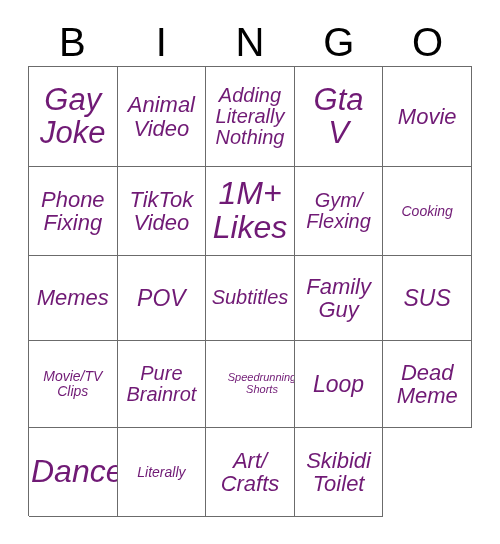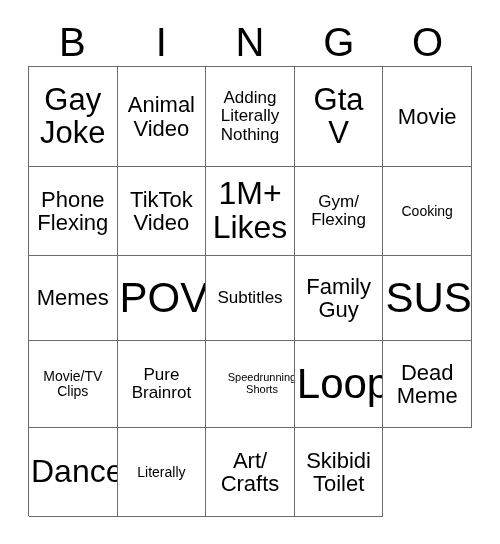--- a/index.html
+++ b/index.html
@@ -70,28 +70,29 @@
     padding: 1px 2px;
     overflow: hidden;
     background: #ffffff;
   }
   .cell-text {
     display: block;
     width: 100%;
     line-height: 1.06;
     white-space: pre-line;
     word-break: normal;
-    color: #000000;
+    color: #701a75;
+    font-style: italic;
   }
   
-  .fs-xxl .cell-text { font-size: 42px; }
+  .fs-xxl .cell-text { font-size: 23px; }
   .fs-xl  .cell-text { font-size: 31px; }
   .fs-lg  .cell-text { font-size: 32px; }
   .fs-md  .cell-text { font-size: 22px; }
-  .fs-sm  .cell-text { font-size: 17px; }
+  .fs-sm  .cell-text { font-size: 20px; }
   .fs-xs  .cell-text { font-size: 14px; }
   .fs-xxs .cell-text { font-size: 11px; margin-left: 24px; }
 </style>
 </head>
 <body>
 
 <div id="card">
 
   <div id="header">
     <div class="header-cell">B</div>
@@ -117,21 +118,21 @@
       </div>
       <div class="cell fs-xl">
         <span class="cell-text">Gta
 V</span>
       </div>
       <div class="cell fs-md">
         <span class="cell-text">Movie</span>
       </div>
       <div class="cell fs-md">
         <span class="cell-text">Phone
-Flexing</span>
+Fixing</span>
       </div>
       <div class="cell fs-md">
         <span class="cell-text">TikTok
 Video</span>
       </div>
       <div class="cell fs-lg">
         <span class="cell-text">1M+
 Likes</span>
       </div>
       <div class="cell fs-sm">

